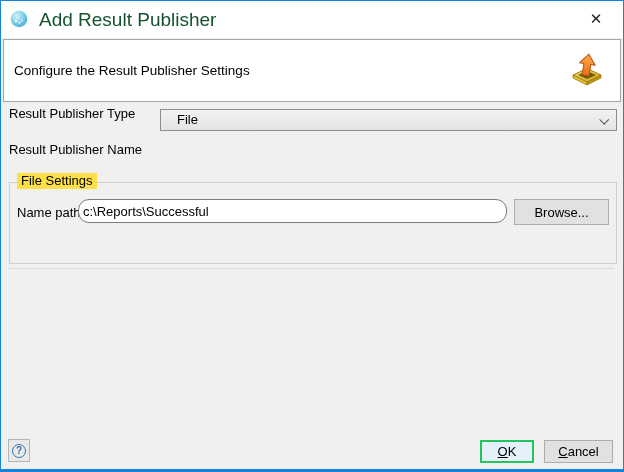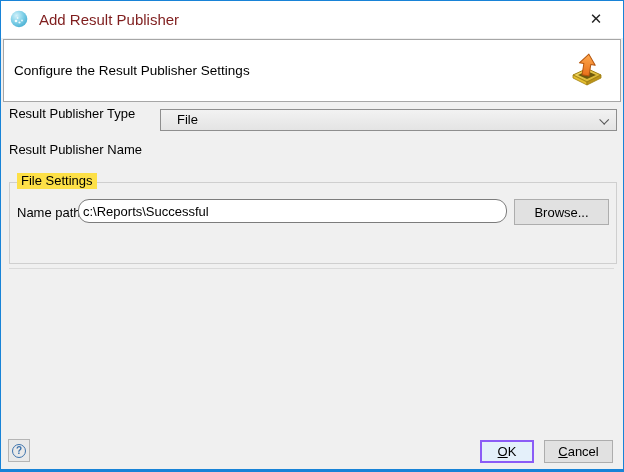--- a/index.html
+++ b/index.html
@@ -17,21 +17,21 @@
   }
 
   
   .titlebar {
     position:absolute; top:0; left:0; right:0; height:37px;
     background:#ffffff;
   }
   .titlebar .app-icon { position:absolute; left:9px; top:9px; width:18px; height:18px; }
   .titlebar .title-text {
     position:absolute; left:38px; top:0; height:37px; line-height:37px;
-    font-size:15px; color:#7f1d1d;
+    font-size:19px; color:#14532d;
   }
   .close-btn {
     position:absolute; right:10px; top:3px; width:34px; height:30px;
     background:transparent; border:none;
     font-size:15px; color:#222; text-align:center; line-height:30px;
     cursor:default; font-family:"Liberation Sans", sans-serif;
   }
 
   
   .banner {
@@ -104,21 +104,21 @@
     display:flex; align-items:center; justify-content:center; cursor:default;
   }
   .help-glyph {
     width:14px; height:14px; border:1.4px solid #3d73ad; border-radius:50%;
     color:#3d73ad; font-size:10px; font-weight:bold;
     display:flex; align-items:center; justify-content:center;
     font-family:"Liberation Sans", sans-serif;
   }
   .ok-btn {
     left:479px; top:439px; width:54px; height:23px;
-    background:#e4f0fa; border:2px solid #8b5cf6; line-height:19px;
+    background:#e4f0fa; border:2px solid #22c55e; line-height:19px;
   }
   .cancel-btn { left:543px; top:439px; width:69px; height:23px; line-height:21px; }
   .mnemonic { display:block; }
   .mnemonic::first-letter { text-decoration:underline; }
 </style>
 </head>
 <body>
 
 <div class="dialog">
 

